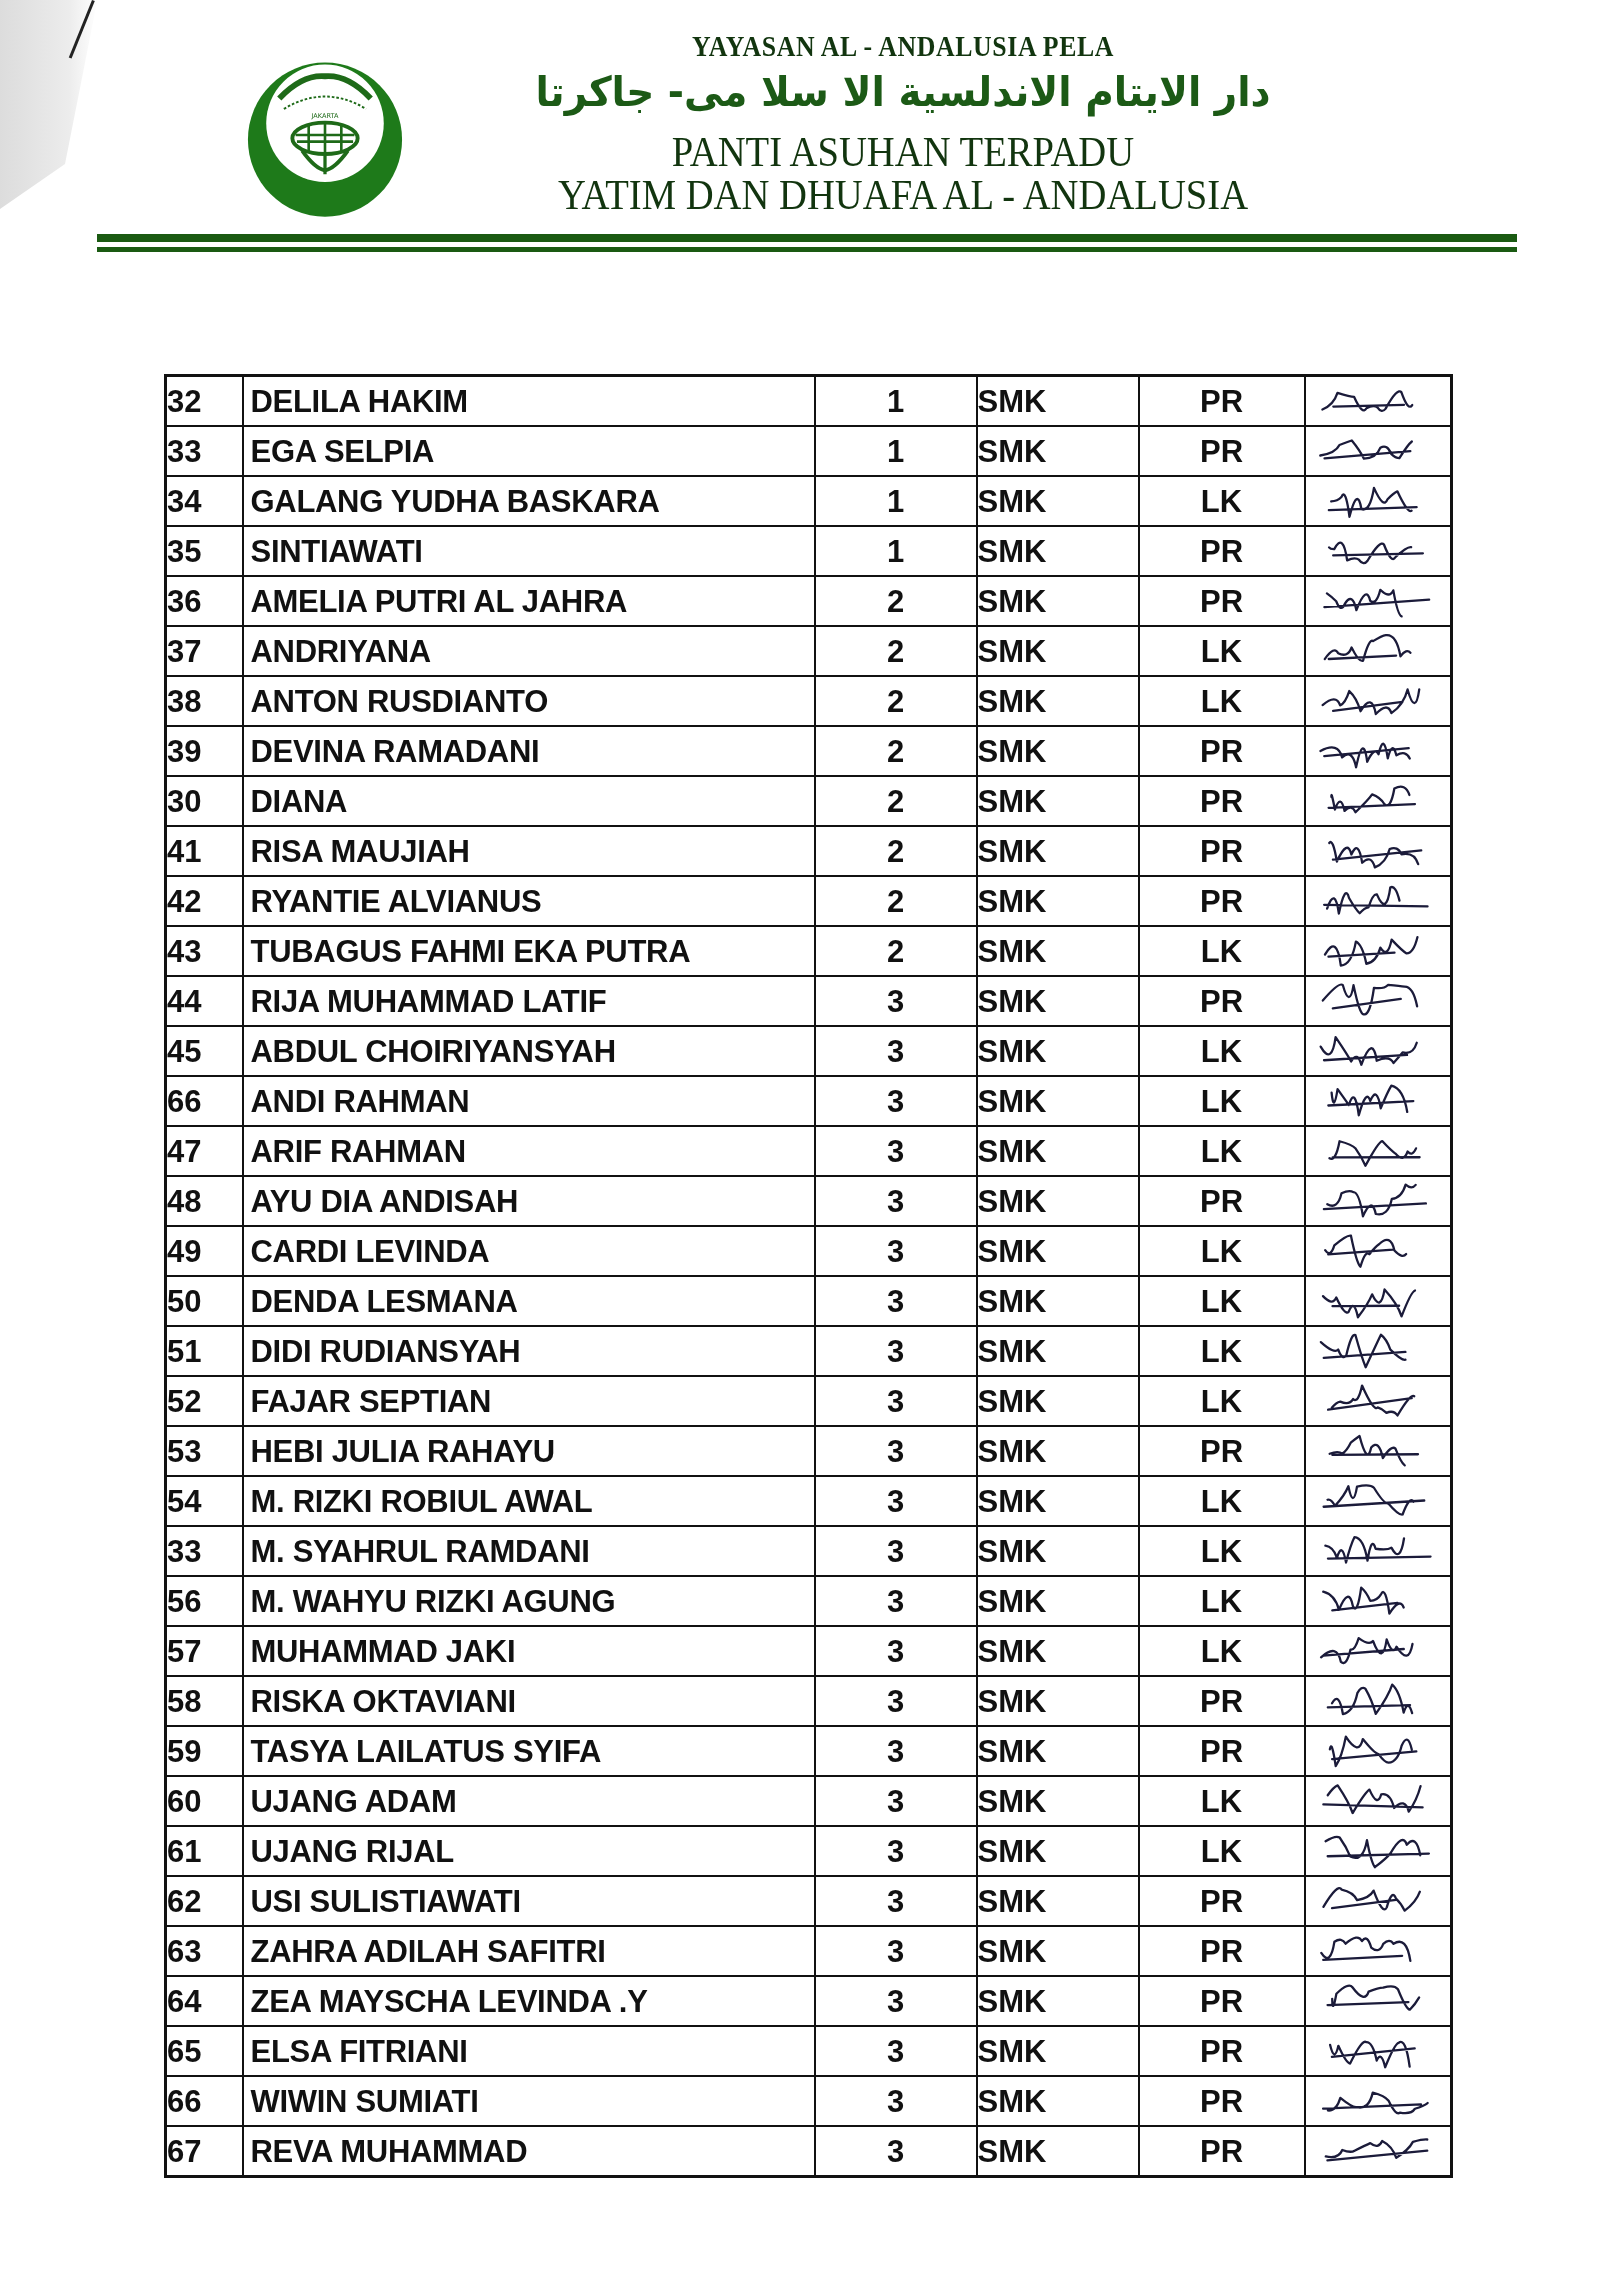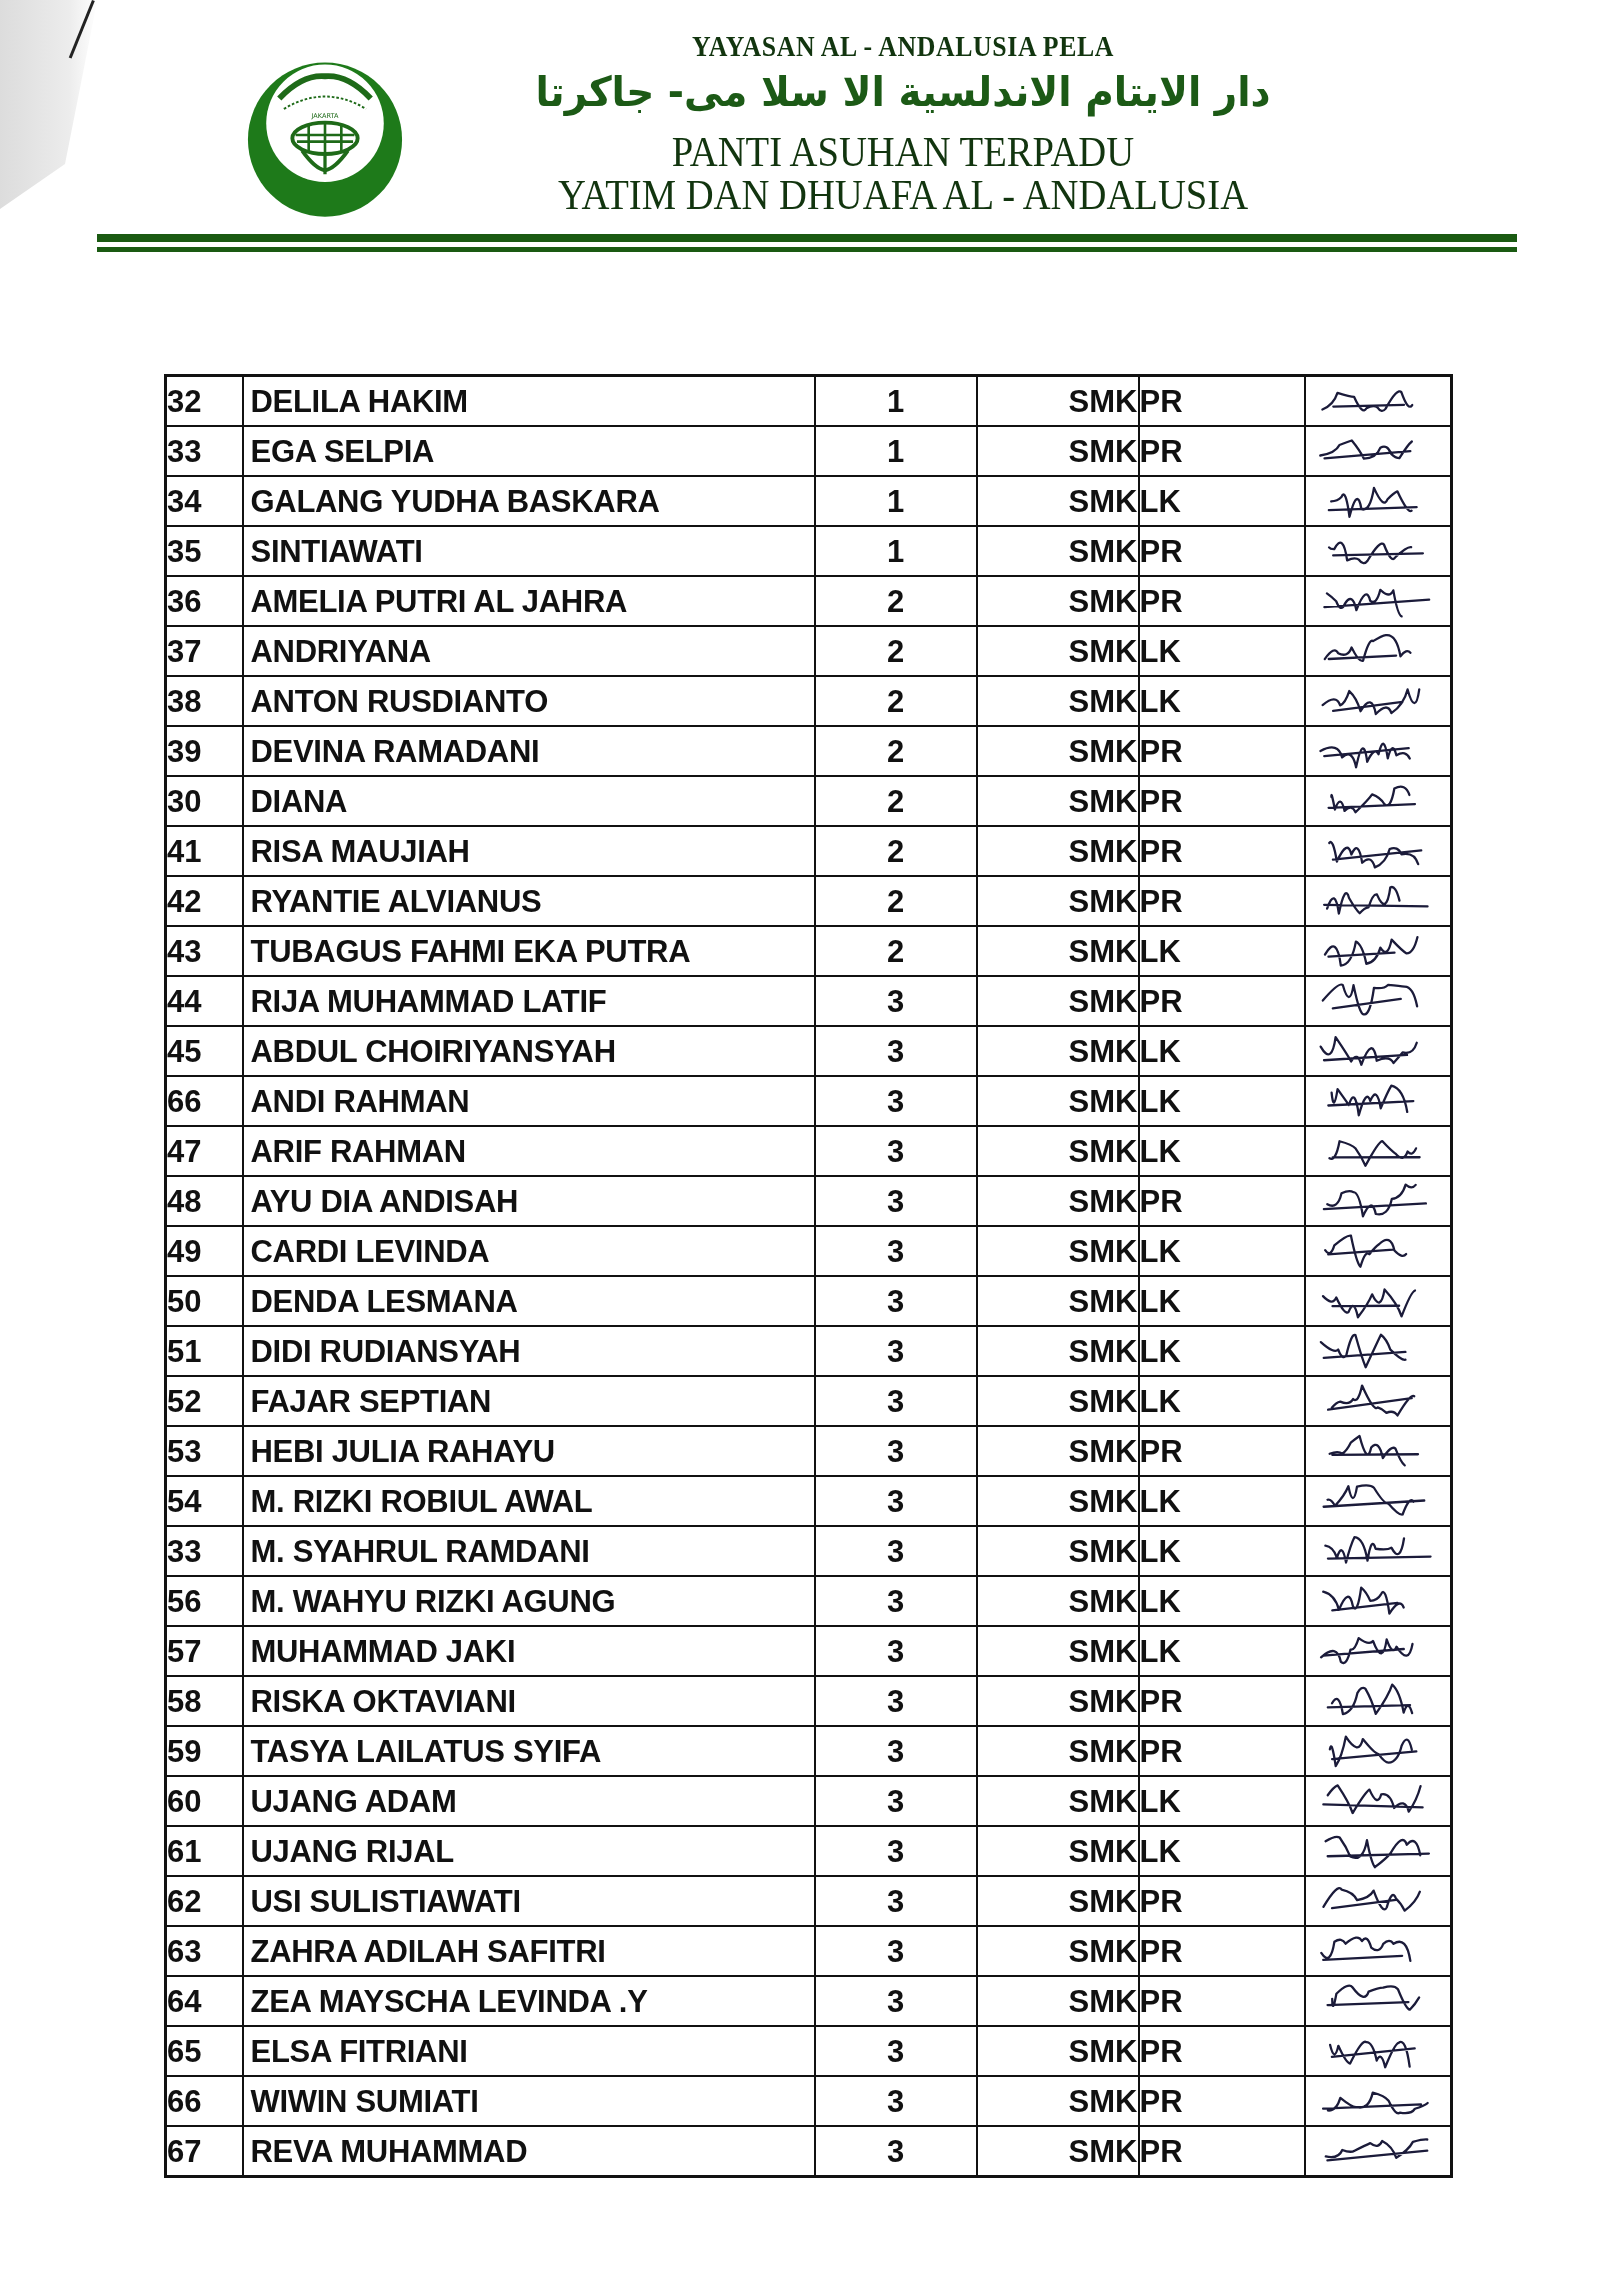--- a/index.html
+++ b/index.html
@@ -39,22 +39,22 @@
     border: 3.3px solid #111;
   }
   .roster td {
     border: 2.6px solid #111; height: 48px; padding: 0;
     font-weight: bold; font-size: 31px; color: #111; line-height: 1;
     vertical-align: middle; overflow: hidden; white-space: nowrap;
   }
   .c-no { width: 75px; }
   .c-name { width: 563px; padding-left: 6.5px !important; letter-spacing: -0.3px; }
   .c-class { width: 160px; text-align: center; }
-  .c-school { width: 160px; text-align: right; }
-  .c-gender { width: 164px; }
+  .c-school { width: 160px; text-align: left; }
+  .c-gender { width: 164px; text-align: center; }
   .c-sign { width: 144px; text-align: left; }
   .sig { display: block; width: 131px; height: 46px; margin-left: 7.9px; }
   .sig path { fill: none; stroke: #1b1b3a; stroke-width: 3.5; stroke-linecap: round; stroke-linejoin: round; }
 </style>
 </head>
 <body>
 
 <div class="corner-shadow"></div>
 <div class="corner-line"></div>
 

